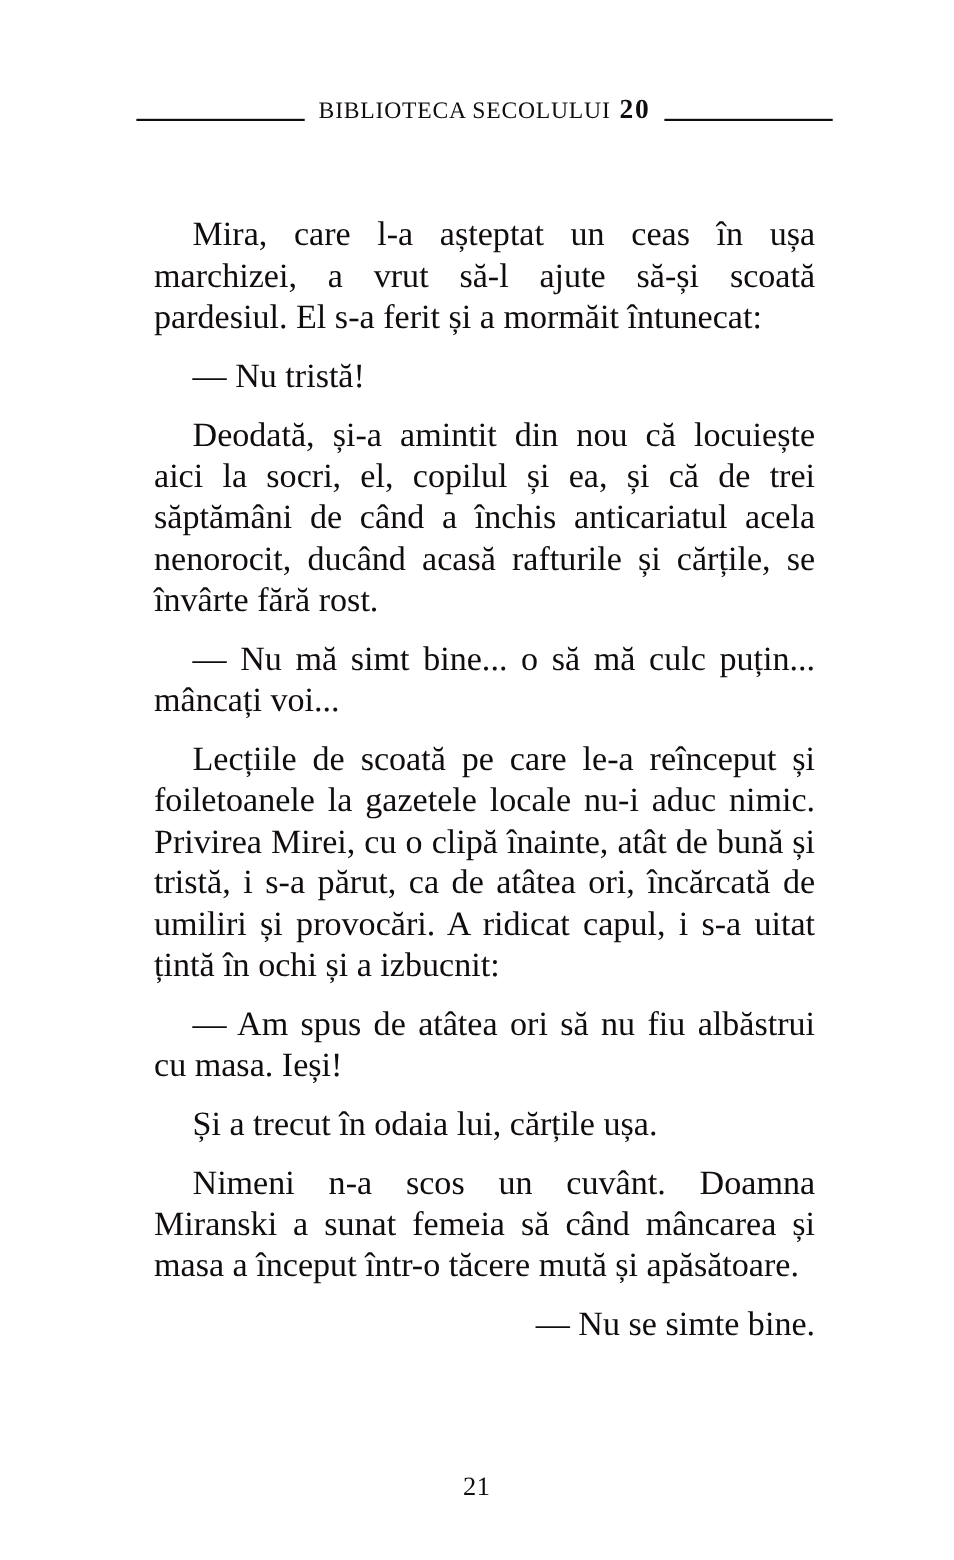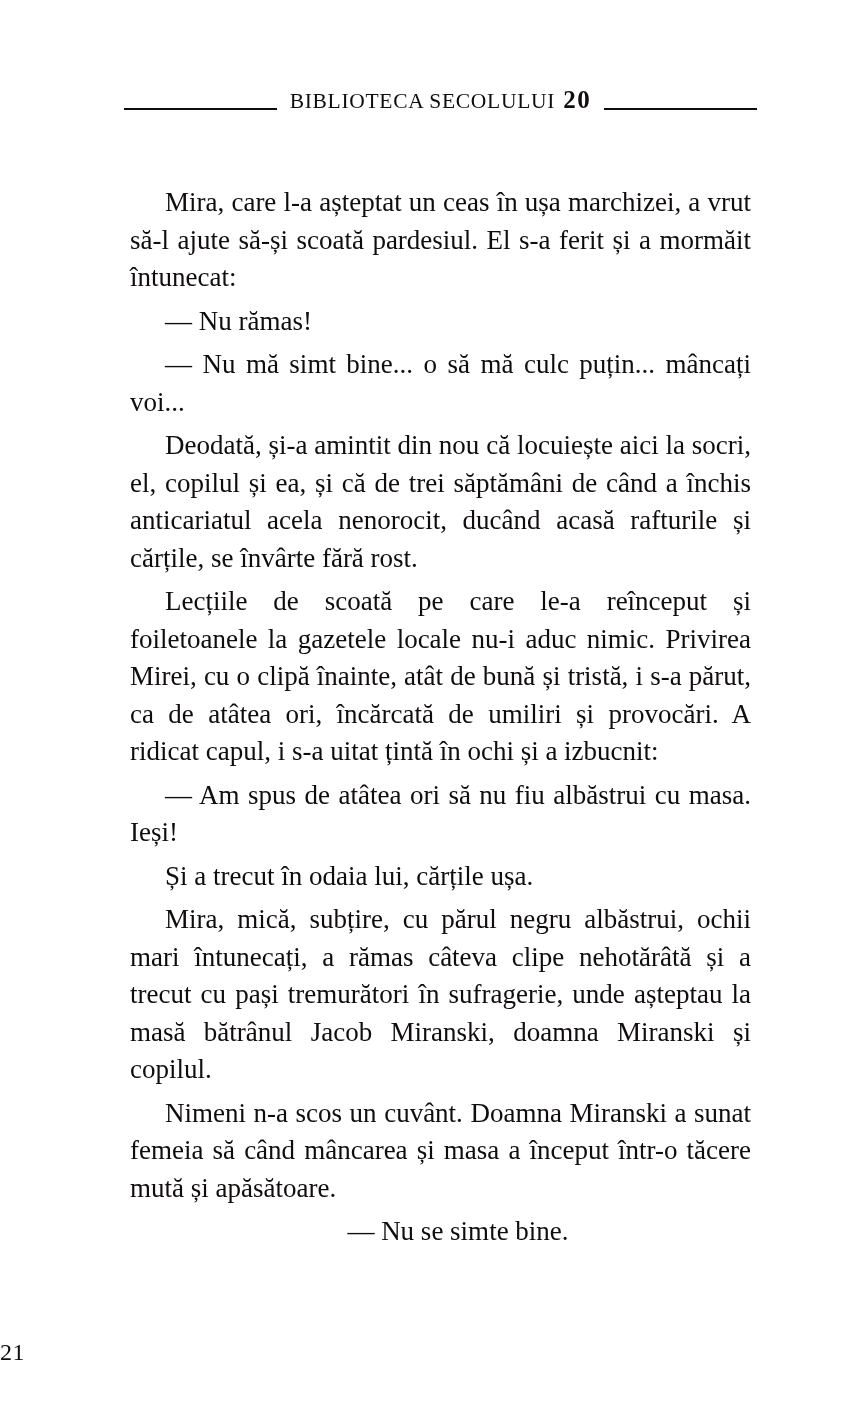--- a/index.html
+++ b/index.html
@@ -57,65 +57,64 @@
   }
 
   
   .body-text {
     position: absolute;
     left: 124px;
     top: 178px;
     width: 633px;
   }
   .body-text p {
-    margin: 6px;
-    font-size: 27px;
+    margin: 16px;
+    font-size: 31px;
     line-height: 37.5px;
     text-align: justify;
     text-justify: inter-word;
     text-indent: 35px;
     hyphens: manual;
     -webkit-hyphens: manual;
   }
   
-  .body-text p:last-child { text-align: center; }
+  .body-text p:last-child { text-align: right; }
 
   
   .folio {
     position: absolute;
     left: 0;
     top: 1339px;
     width: 867px;
-    text-align: left;
+    text-align: center;
     font-size: 24px;
     letter-spacing: 0.5px;
   }
 </style>
 </head>
 <body>
 
 <div class="page">
 
   <div class="running-head">
     <span class="head-rule"></span>
     <span class="head-title">
       <span>BIBLIOTECA SECOLULUI</span>
       <span class="vol">20</span>
     </span>
     <span class="head-rule"></span>
   </div>
 
   <div class="body-text">
       <p>Mira, care l-a așteptat un ceas în ușa marchizei, a vrut să-l ajute să-și scoată pardesiul. El s-a ferit și a mormăit întunecat:</p>
-      <p>— Nu rămas!</p>
+      <p>— Nu tristă!</p>
+      <p>Deodată, și-a amintit din nou că locuiește aici la socri, el, copilul și ea, și că de trei săptămâni de când a închis anticariatul acela nenorocit, ducând acasă rafturile și cărțile, se învârte fără rost.</p>
       <p>— Nu mă simt bine... o să mă culc puțin... mâncați voi...</p>
-      <p>Deodată, și-a amintit din nou că locuiește aici la socri, el, copilul și ea, și că de trei săptămâni de când a închis anticariatul acela nenorocit, ducând acasă rafturile și cărțile, se învârte fără rost.</p>
       <p>Lecțiile de scoată pe care le-a reînceput și foiletoanele la gazetele locale nu-i aduc nimic. Privirea Mirei, cu o clipă înainte, atât de bună și tristă, i s-a părut, ca de atâtea ori, încărcată de umiliri și provocări. A ridicat capul, i s-a uitat țintă în ochi și a izbucnit:</p>
       <p>— Am spus de atâtea ori să nu fiu albăstrui cu masa. Ieși!</p>
       <p>Și a trecut în odaia lui, cărțile ușa.</p>
-      <p>Mira, mică, subțire, cu părul negru albăstrui, ochii mari întunecați, a rămas câteva clipe nehotărâtă și a trecut cu pași tremurători în sufragerie, unde așteptau la masă bătrânul Jacob Miranski, doamna Miranski și copilul.</p>
       <p>Nimeni n-a scos un cuvânt. Doamna Miranski a sunat femeia să când mâncarea și masa a început într-o tăcere mută și apăsătoare.</p>
       <p>— Nu se simte bine.</p>
     </div>
 
   <div class="folio">21</div>
 
 </div>
 
 </body></html>

